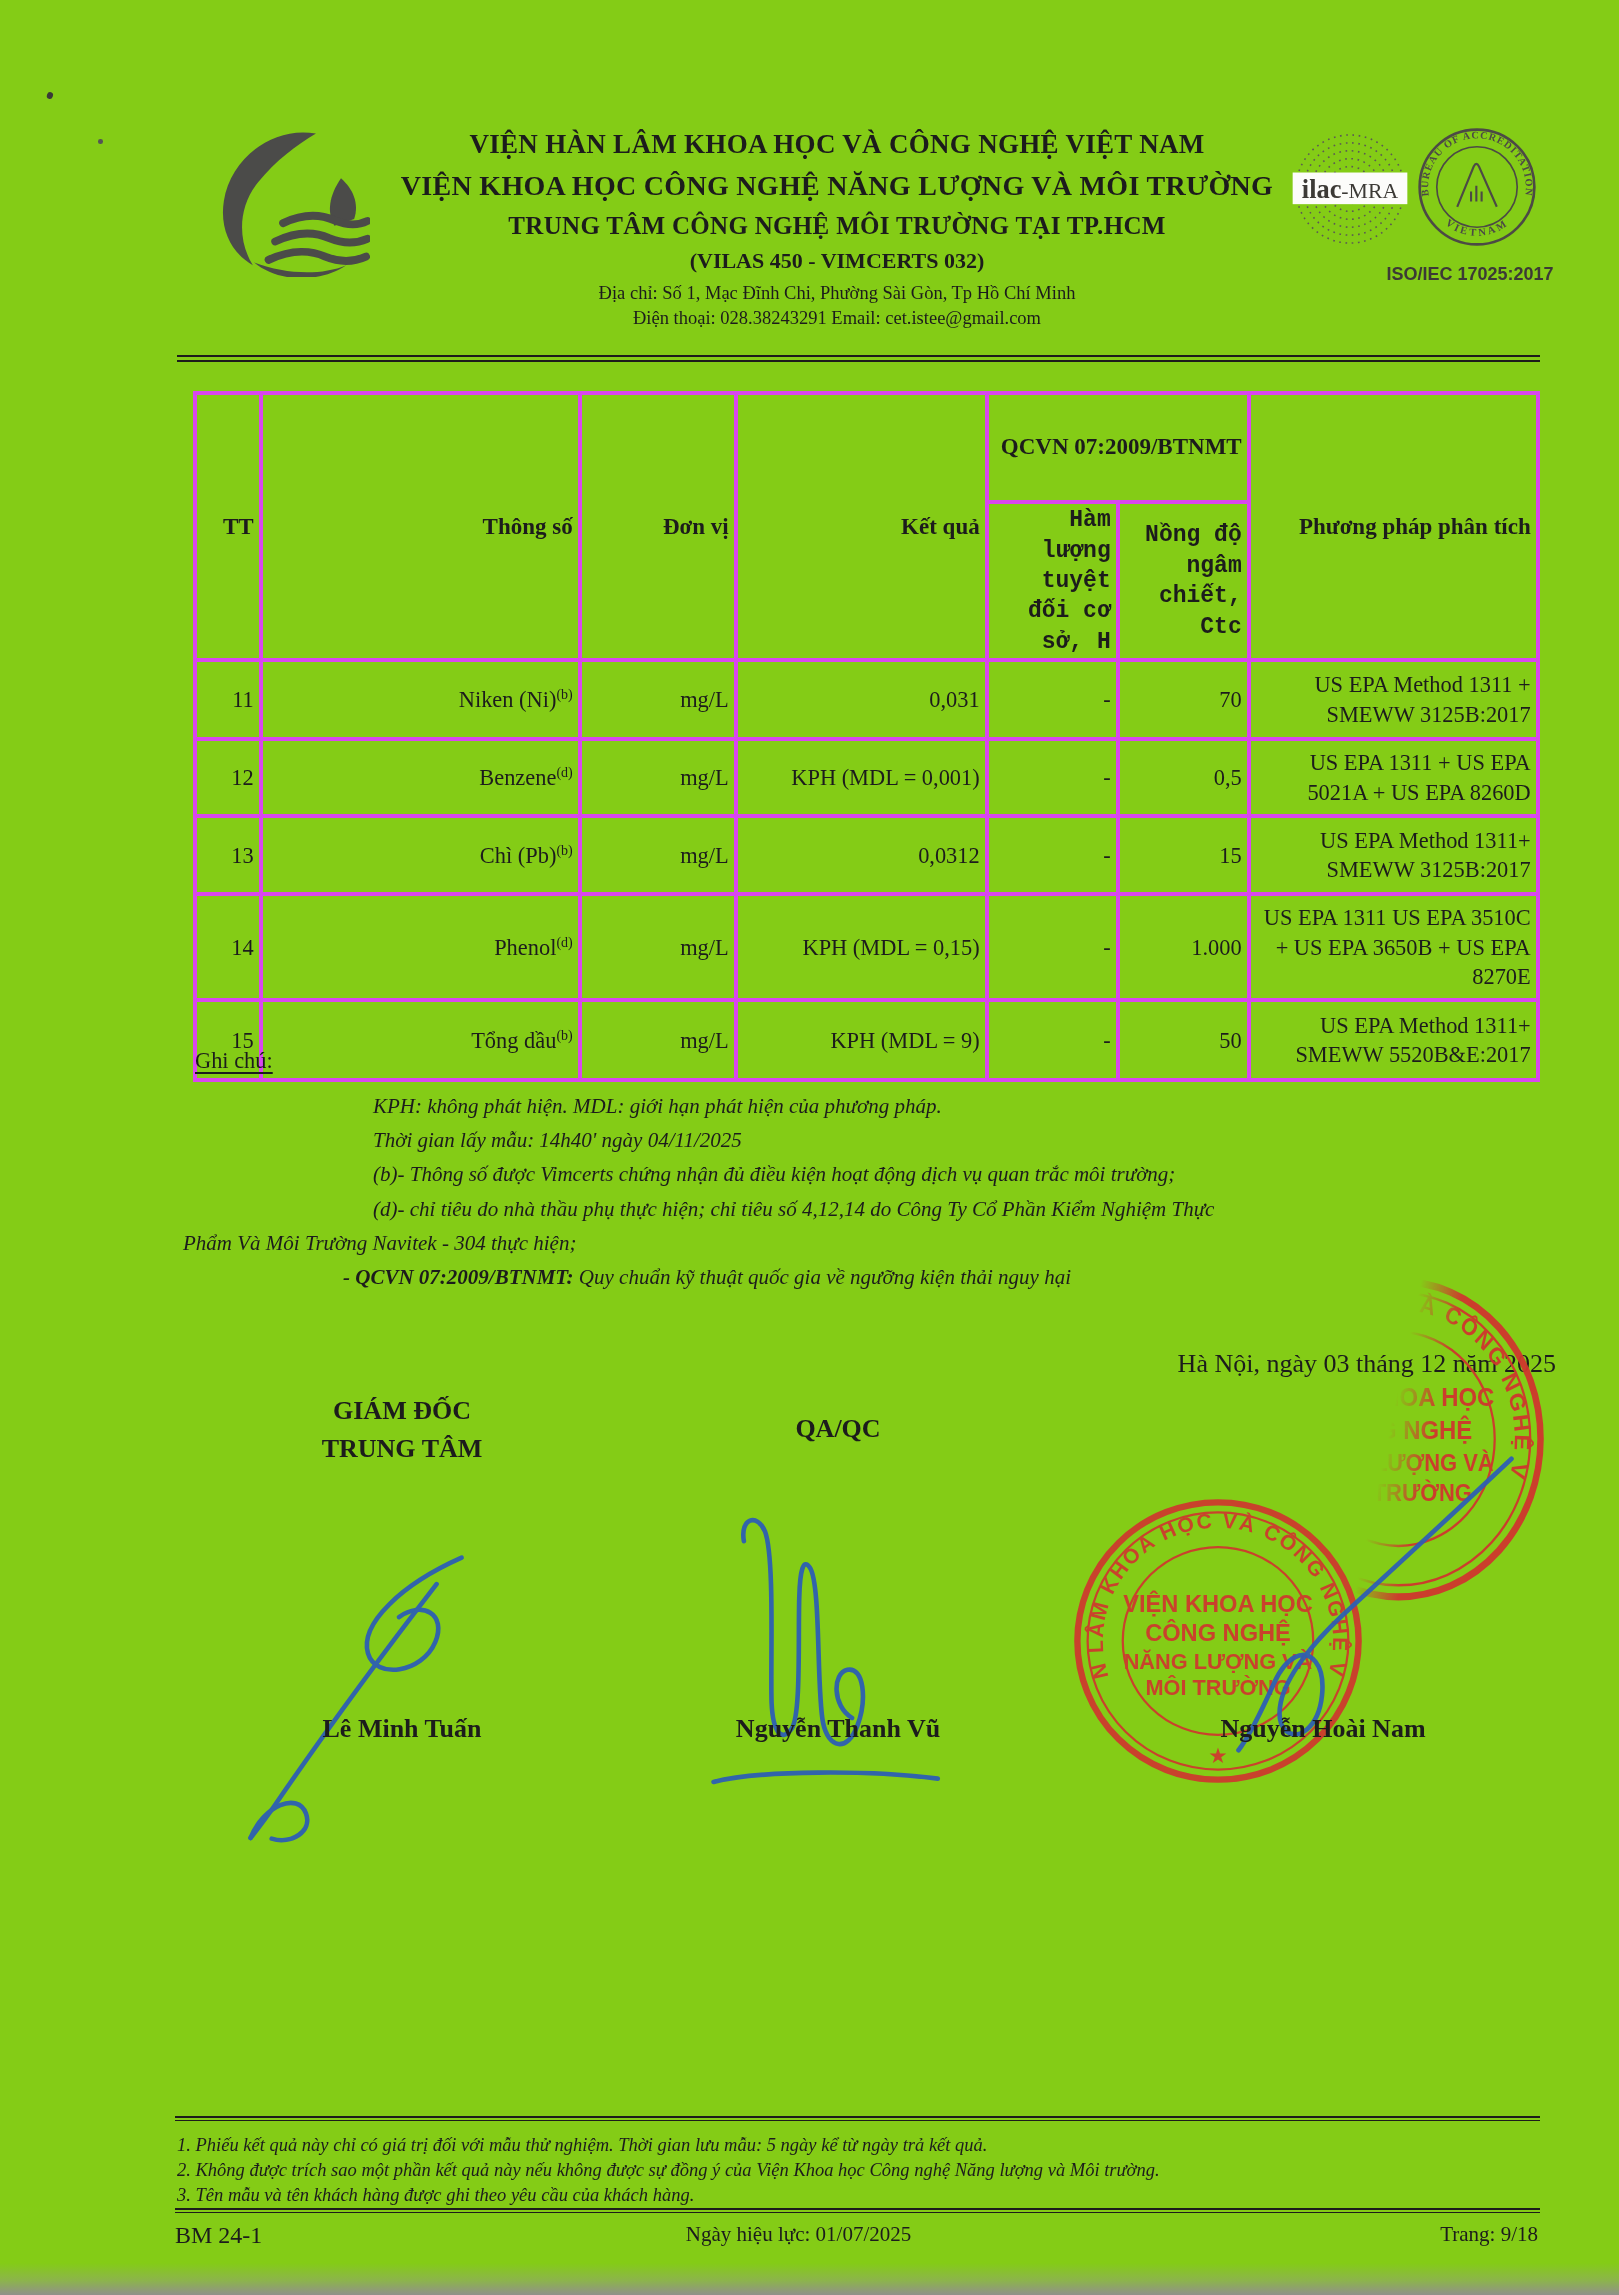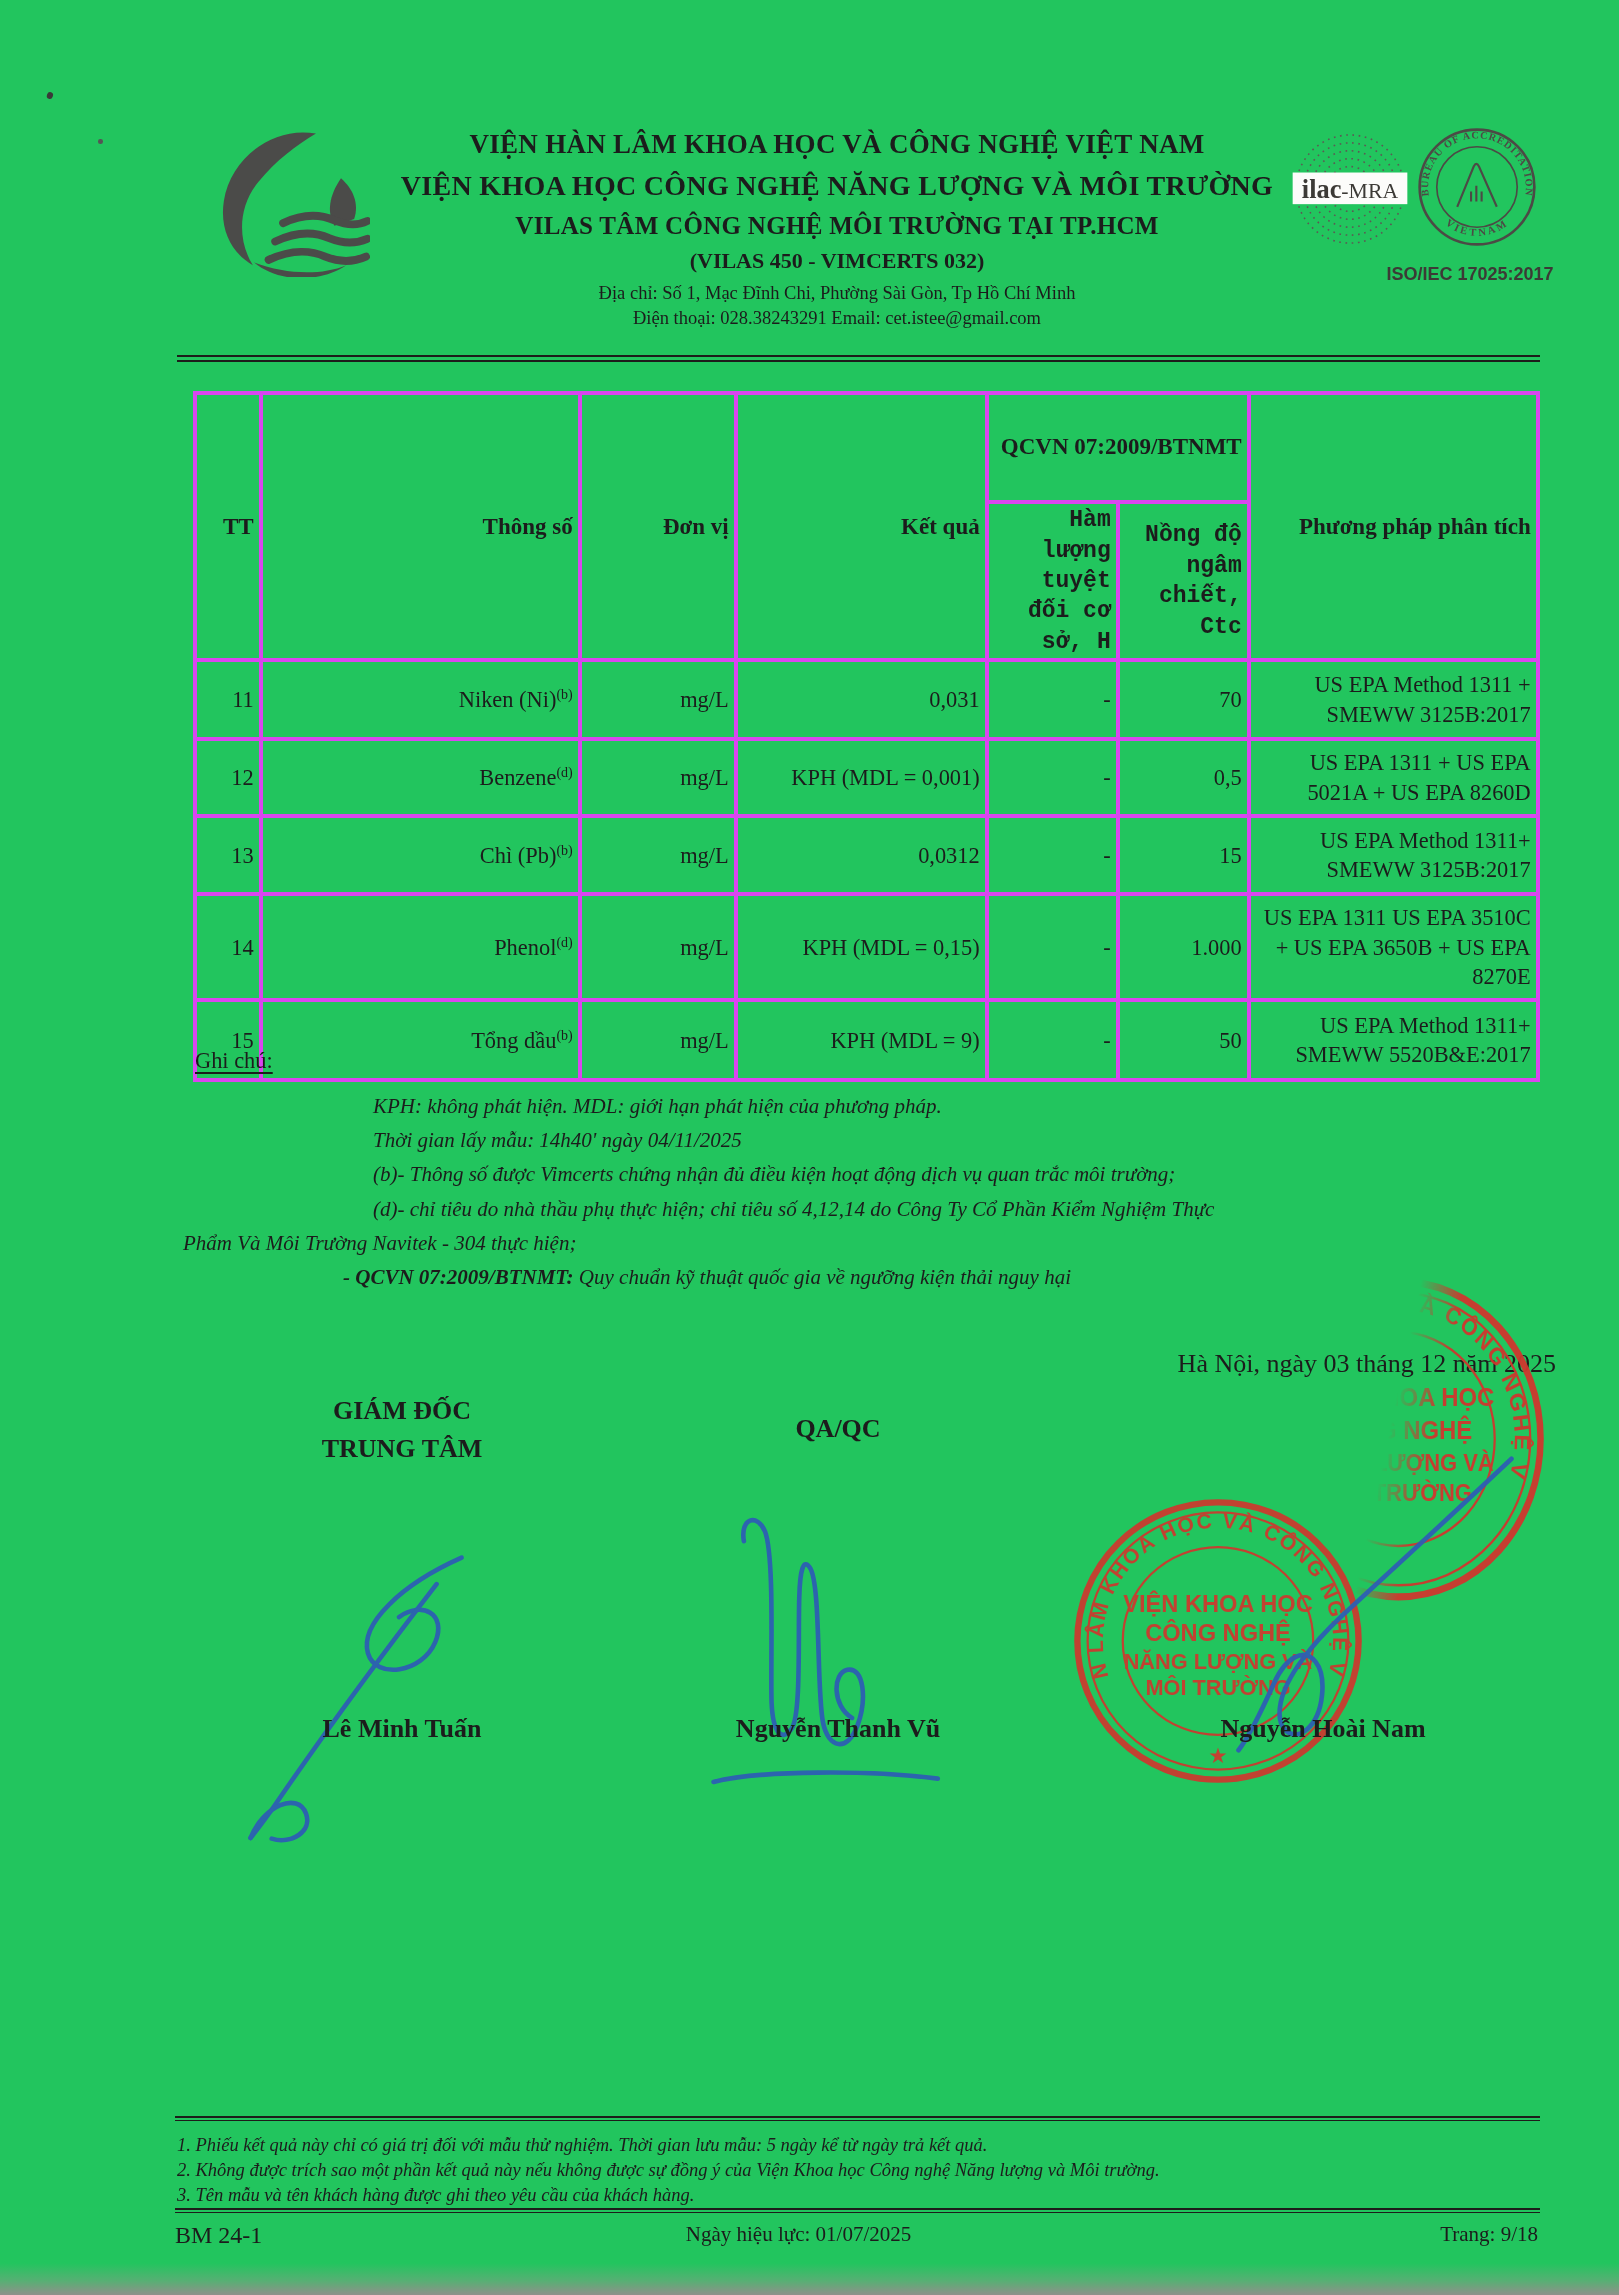--- a/index.html
+++ b/index.html
@@ -1,18 +1,18 @@
 <!DOCTYPE html>
 <html style="font-size:10.6px"><head>
 <meta charset="utf-8">
 <style>
   html,body{margin:0;padding:0;background:#e8e8e4;}
   .page{
     position:relative;width:1619px;height:2295px;margin:0 auto;
-    background:#22c55e;overflow:hidden;
+    background:#84cc16;overflow:hidden;
     font-family:"Liberation Serif", serif;color:#1c1c1c;
   }
   
   .speck{position:absolute;background:#3a3a38;border-radius:50%;}
   .speck.s1{left:47px;top:92px;width:6px;height:6.6px;transform:rotate(20deg);}
   .speck.s2{left:98px;top:139px;width:4.6px;height:4.6px;background:#555;}
   .scan-bottom{position:absolute;left:0;right:0;bottom:0;height:32px;
     background:linear-gradient(to bottom, rgba(150,150,142,0) 0%, rgba(150,150,142,.45) 55%, #90908a 100%);}
 
   
@@ -102,21 +102,21 @@
     <path d="M 196 78 C 178 104 174 130 186 150 L 216 140 C 224 116 214 94 196 78 Z" fill="#4b4b49"></path>
     <path d="M 64 206 C 100 236 162 238 204 210 C 166 226 112 224 64 206 Z" fill="#4b4b49"></path>
     <path d="M 108 146 C 140 131 166 133 186 142 C 206 150 222 150 236 143" fill="none" stroke="#4b4b49" stroke-width="12" stroke-linecap="round"></path>
     <path d="M 96 174 C 130 158 158 160 178 169 C 200 178 220 177 236 170" fill="none" stroke="#4b4b49" stroke-width="12" stroke-linecap="round"></path>
     <path d="M 86 202 C 122 185 152 188 172 197 C 194 206 216 205 234 197" fill="none" stroke="#4b4b49" stroke-width="12" stroke-linecap="round"></path>
   </svg>
 
   <div class="org-block">
     <div class="org1">VIỆN HÀN LÂM KHOA HỌC VÀ CÔNG NGHỆ VIỆT NAM</div>
     <div class="org2">VIỆN KHOA HỌC CÔNG NGHỆ NĂNG LƯỢNG VÀ MÔI TRƯỜNG</div>
-    <div class="org3">VILAS TÂM CÔNG NGHỆ MÔI TRƯỜNG TẠI TP.HCM</div>
+    <div class="org3">TRUNG TÂM CÔNG NGHỆ MÔI TRƯỜNG TẠI TP.HCM</div>
     <div class="org4">(VILAS 450 - VIMCERTS 032)</div>
     <div class="org-addr">Địa chỉ: Số 1, Mạc Đĩnh Chi, Phường Sài Gòn, Tp Hồ Chí Minh</div>
     <div class="org-contact">Điện thoại: 028.38243291     Email: cet.istee@gmail.com</div>
   </div>
 
   <svg class="ilac-logo" width="116" height="116" viewBox="0 0 176 176">
     <g fill="none" stroke="#5c5a54" stroke-width="2.4" stroke-dasharray="2.5 7">
       <circle cx="88" cy="88" r="82"></circle>
         <circle cx="88" cy="88" r="70"></circle>
       <circle cx="88" cy="88" r="58"></circle>

